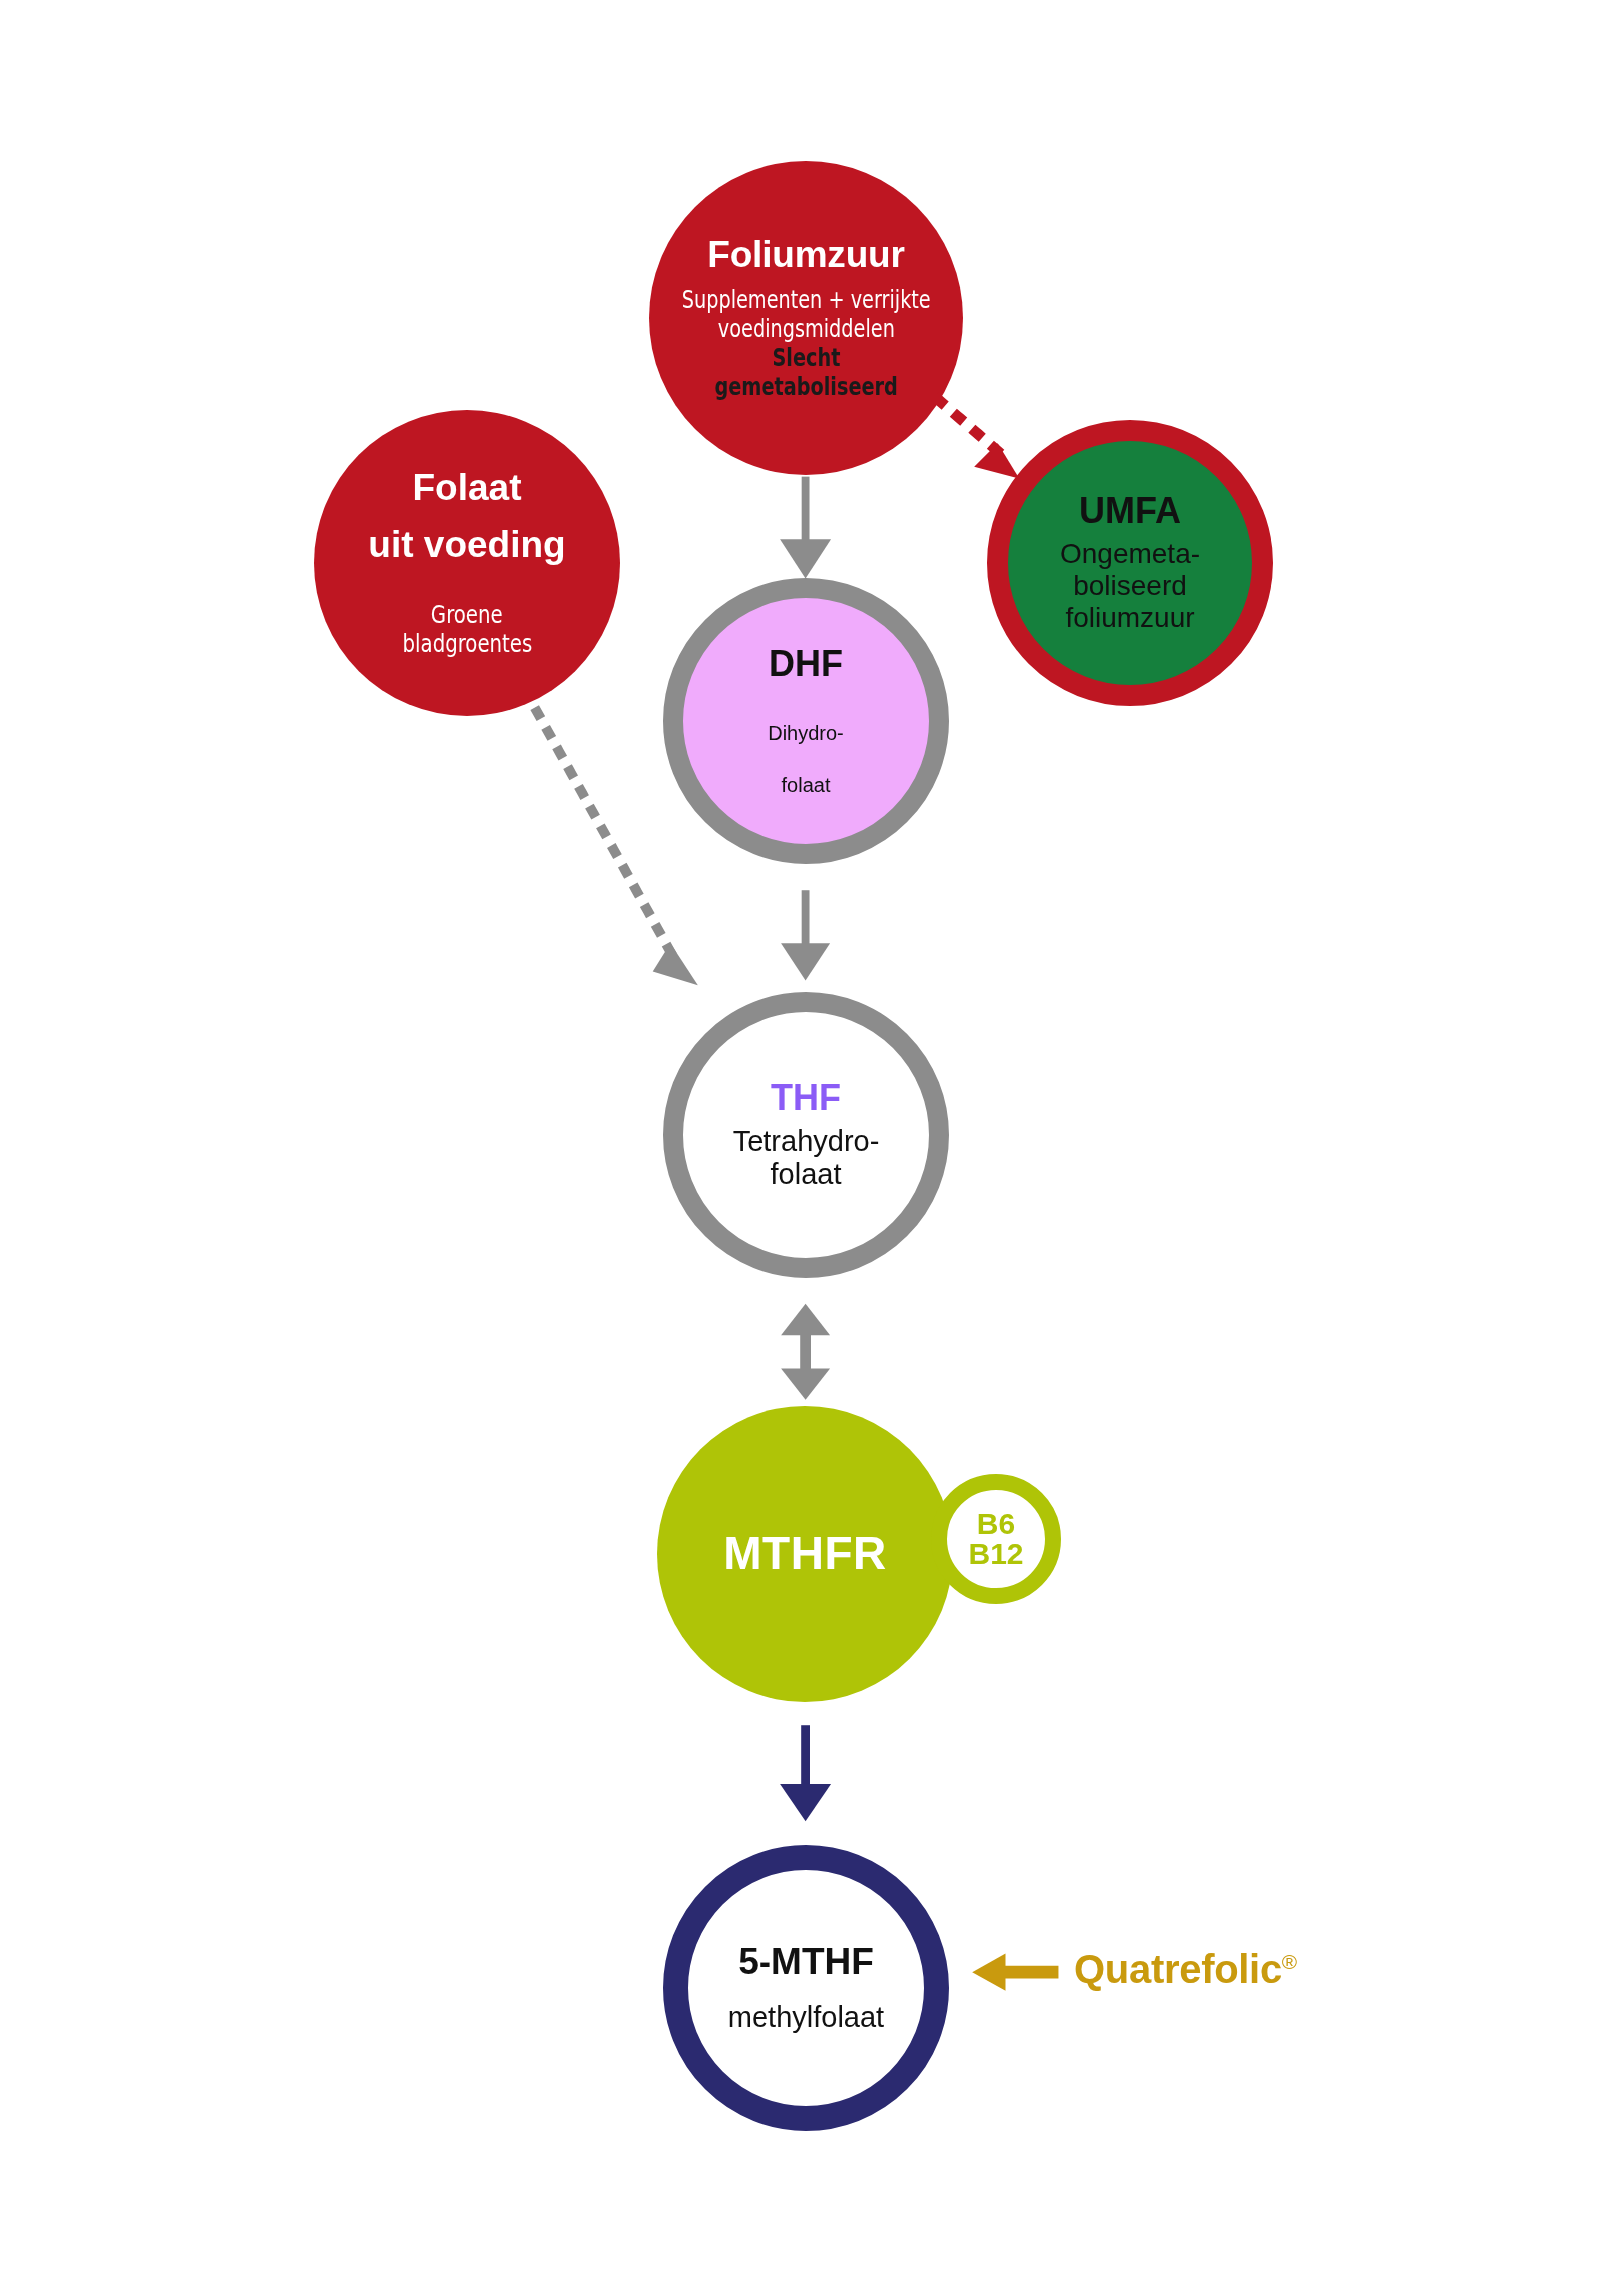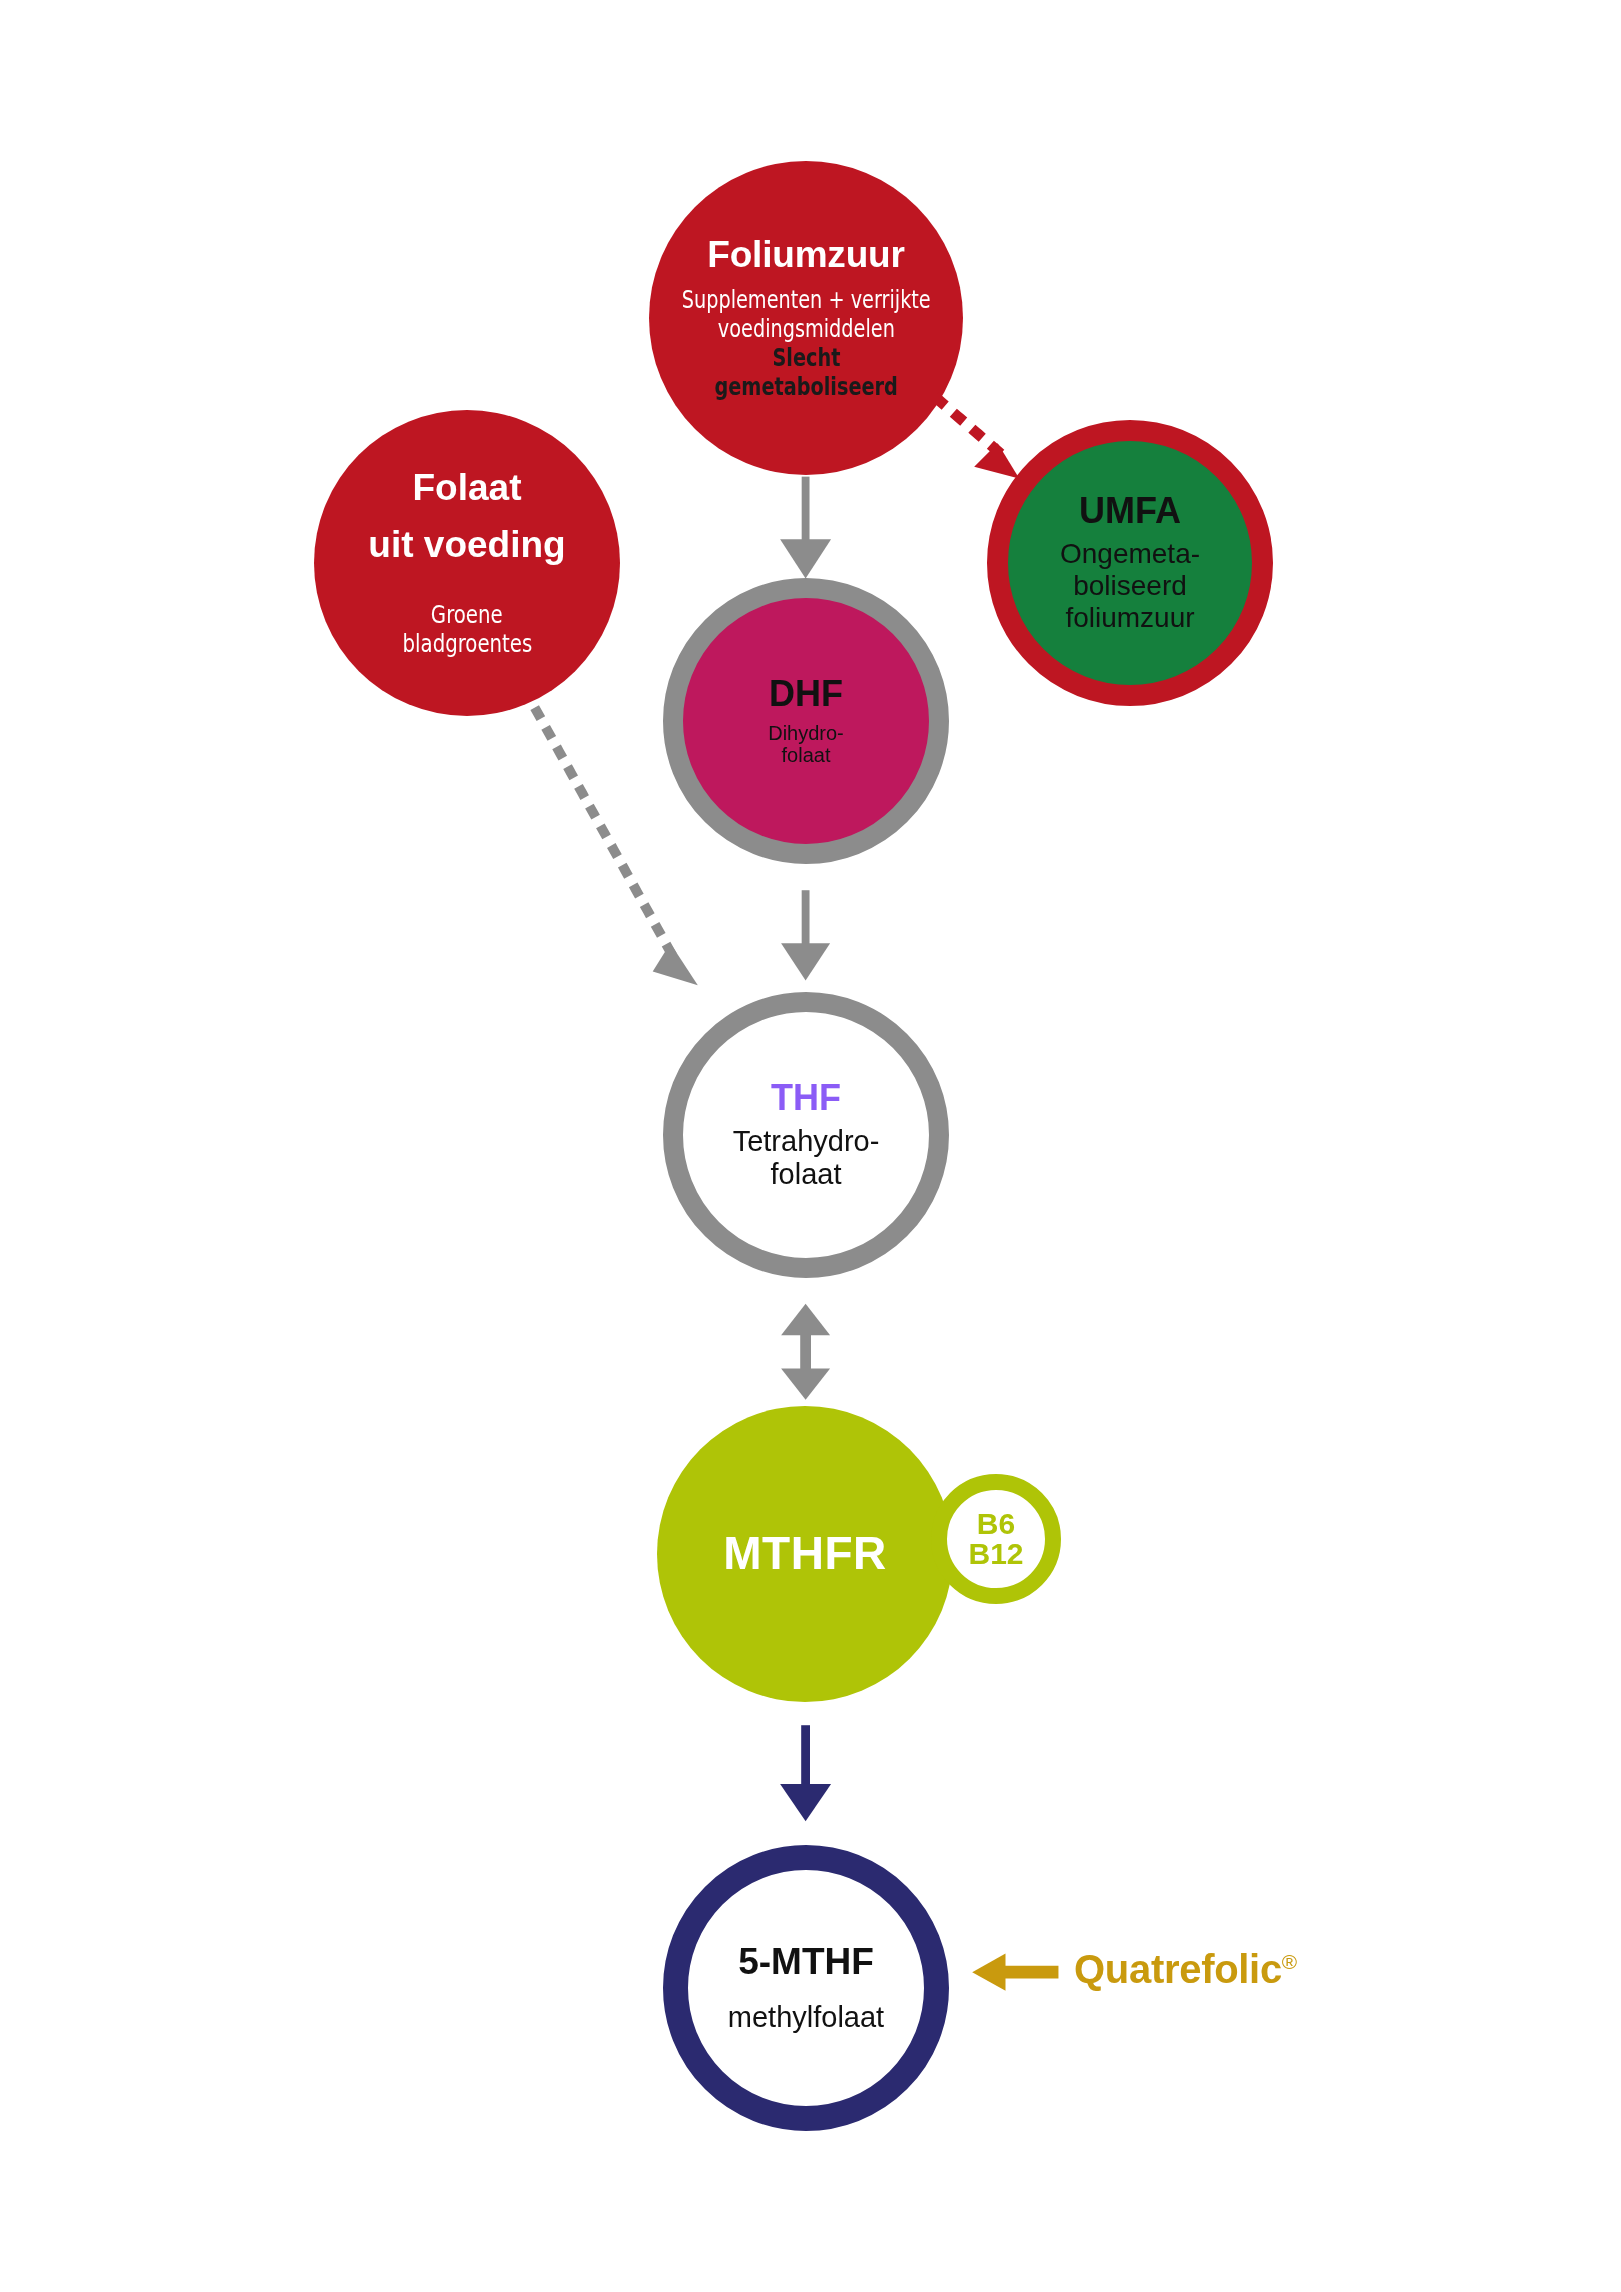--- a/index.html
+++ b/index.html
@@ -93,22 +93,23 @@
   #node-umfa .sub {
     color: #111111;
     font-size: 28px;
     font-weight: 400;
   }
 
   
   #node-dhf {
     left: 663px; top: 578px;
     width: 286px; height: 286px;
-    background: #be185d;
+    background: #f0abfc;
     border: 20.6px solid #8C8C8C;
+    gap: 30px;
   }
   #node-dhf .title {
     color: #111111;
     font-size: 36px;
     margin-bottom: 7.8px;
   }
   #node-dhf .sub {
     color: #111111;
     font-size: 20px;
     font-weight: 400;

